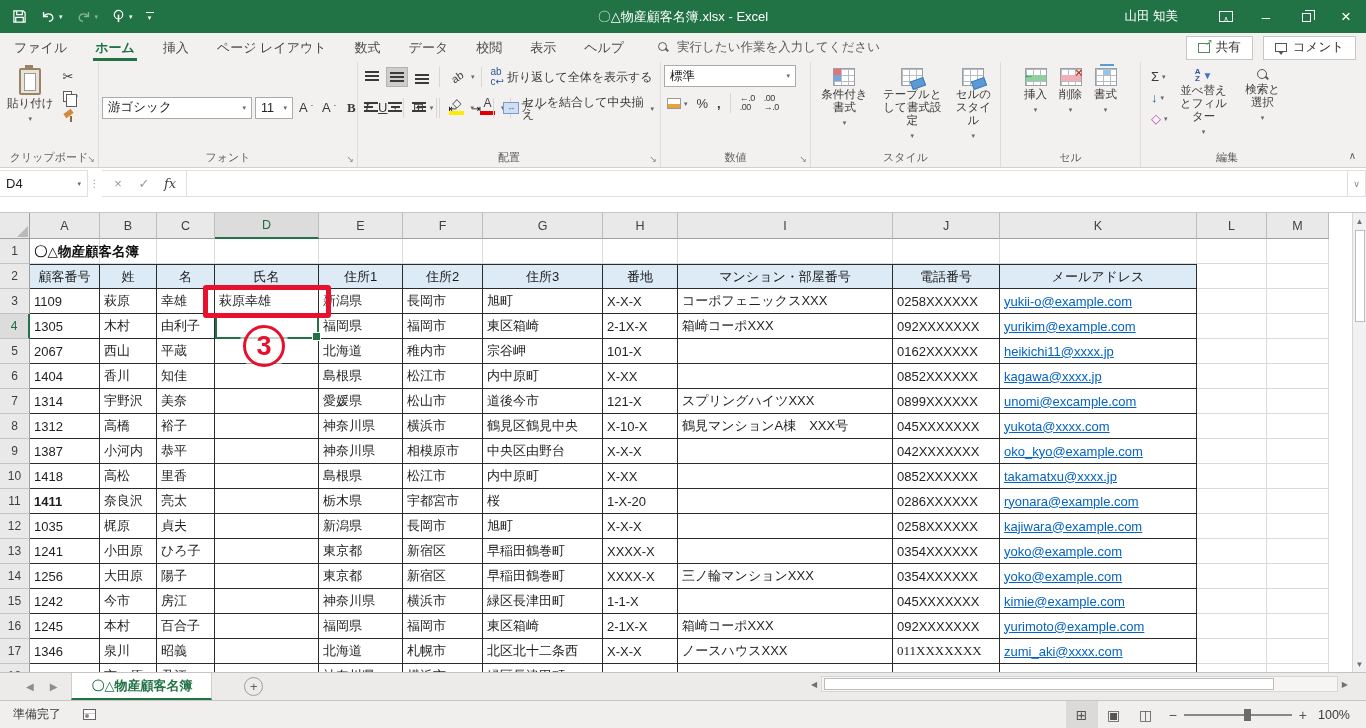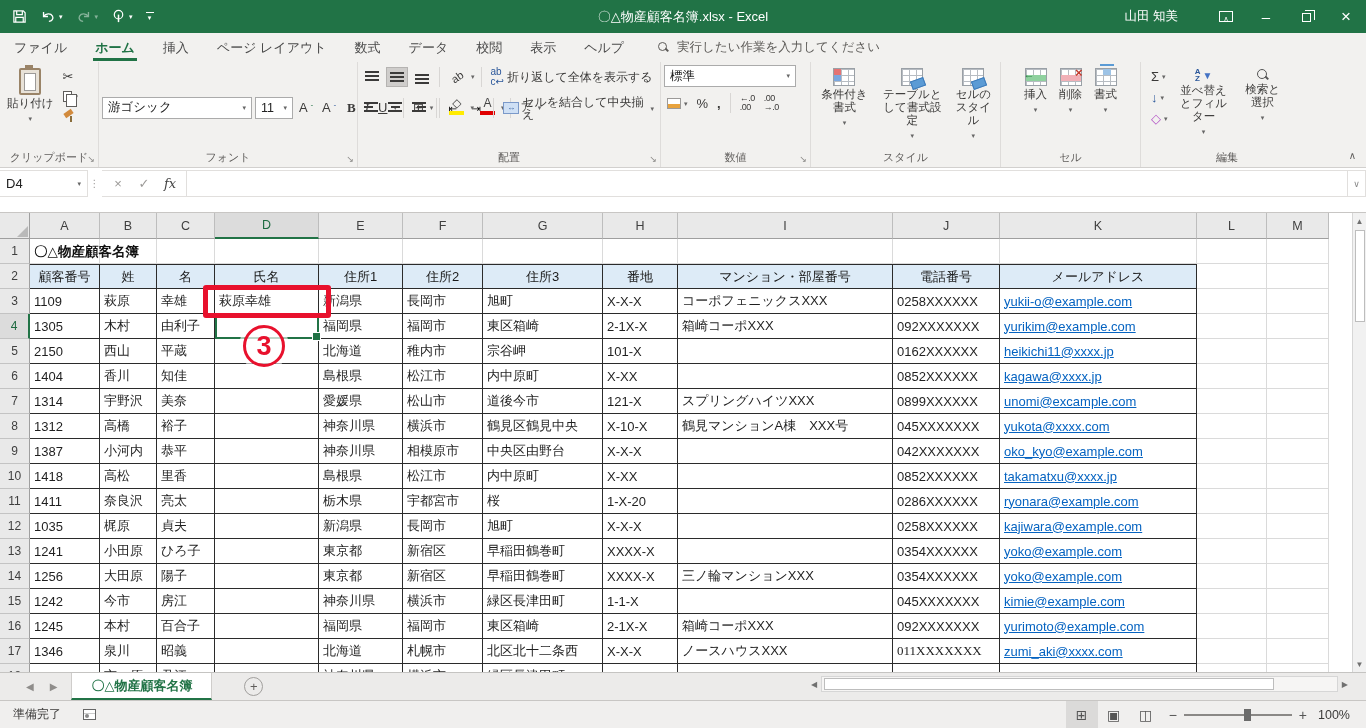--- a/index.html
+++ b/index.html
@@ -232,20 +232,30 @@
     <div class="rtab">
         <span>表示</span>
       </div>
     <div class="rtab">
         <span>ヘルプ</span>
       </div>
     <div class="ribbon-search">
       <span class="mag-ico"></span>
       <span>実行したい作業を入力してください</span>
     </div>
+    <div class="tr-right">
+      <div class="pill-btn">
+          <span class="share-ico"></span>
+          <span>共有</span>
+        </div>
+      <div class="pill-btn">
+          <span class="comment-ico"></span>
+          <span>コメント</span>
+        </div>
+    </div>
   </div>
 
   <div class="ribbon">
 
     <div class="rgroup" style="width:99px">
       <div class="rg-body">
         <div class="bigbtn">
           <span class="clip-ico"></span>
           <span>貼り付け</span>
           <span class="scaret">▾</span>
@@ -573,21 +583,21 @@
         <div class="cell tbl" style="width: 120px;">東区箱崎</div>
         <div class="cell tbl" style="width: 75px;">2-1X-X</div>
         <div class="cell tbl" style="width: 215px;">箱崎コーポXXX</div>
         <div class="cell tbl" style="width: 107px;">092XXXXXXX</div>
         <div class="cell tbl link" style="width: 197px;">yurikim@example.com</div>
         <div class="cell" style="width: 70px;"></div>
         <div class="cell" style="width: 62px;"></div>
       </div>
       <div class="grow">
         <div class="rownum">5</div>
-        <div class="cell tbl" style="width: 70px;">2150</div>
+        <div class="cell tbl" style="width: 70px;">2067</div>
         <div class="cell tbl" style="width: 57px;">西山</div>
         <div class="cell tbl" style="width: 58px;">平蔵</div>
         <div class="cell tbl" style="width: 104px;"></div>
         <div class="cell tbl" style="width: 84px;">北海道</div>
         <div class="cell tbl" style="width: 80px;">稚内市</div>
         <div class="cell tbl" style="width: 120px;">宗谷岬</div>
         <div class="cell tbl" style="width: 75px;">101-X</div>
         <div class="cell tbl" style="width: 215px;"></div>
         <div class="cell tbl" style="width: 107px;">0162XXXXXX</div>
         <div class="cell tbl link" style="width: 197px;">heikichi11@xxxx.jp</div>
@@ -669,21 +679,21 @@
         <div class="cell tbl" style="width: 120px;">内中原町</div>
         <div class="cell tbl" style="width: 75px;">X-XX</div>
         <div class="cell tbl" style="width: 215px;"></div>
         <div class="cell tbl" style="width: 107px;">0852XXXXXX</div>
         <div class="cell tbl link" style="width: 197px;">takamatxu@xxxx.jp</div>
         <div class="cell" style="width: 70px;"></div>
         <div class="cell" style="width: 62px;"></div>
       </div>
       <div class="grow">
         <div class="rownum">11</div>
-        <div class="cell tbl" style="width: 70px;">1411</div>
+        <div class="cell tbl" style="width: 70px; font-weight: bold;">1411</div>
         <div class="cell tbl" style="width: 57px;">奈良沢</div>
         <div class="cell tbl" style="width: 58px;">亮太</div>
         <div class="cell tbl" style="width: 104px;"></div>
         <div class="cell tbl" style="width: 84px;">栃木県</div>
         <div class="cell tbl" style="width: 80px;">宇都宮市</div>
         <div class="cell tbl" style="width: 120px;">桜</div>
         <div class="cell tbl" style="width: 75px;">1-X-20</div>
         <div class="cell tbl" style="width: 215px;"></div>
         <div class="cell tbl" style="width: 107px;">0286XXXXXX</div>
         <div class="cell tbl link" style="width: 197px;">ryonara@example.com</div>

